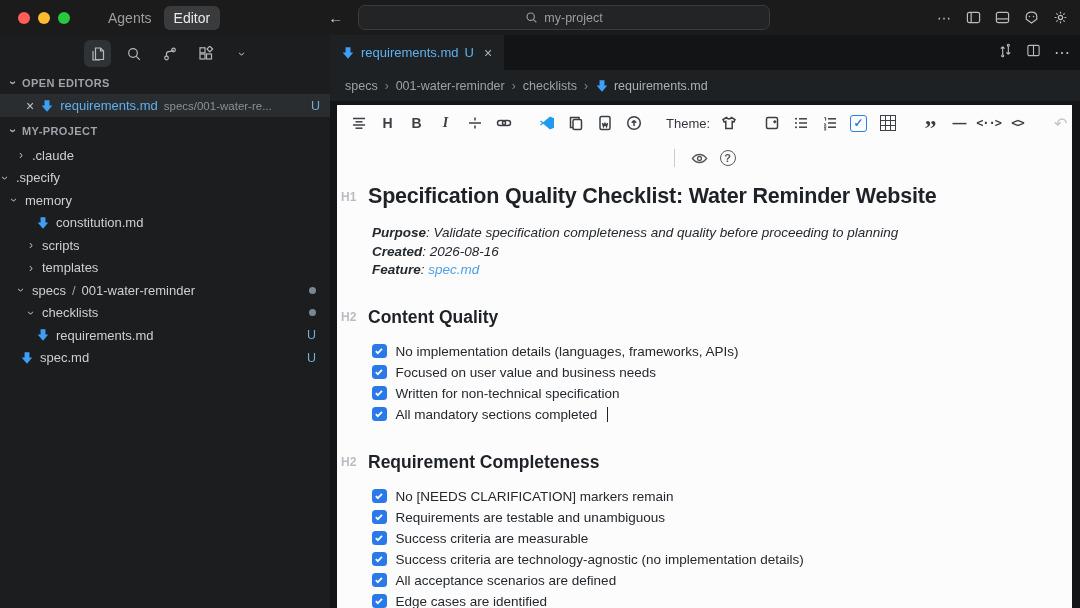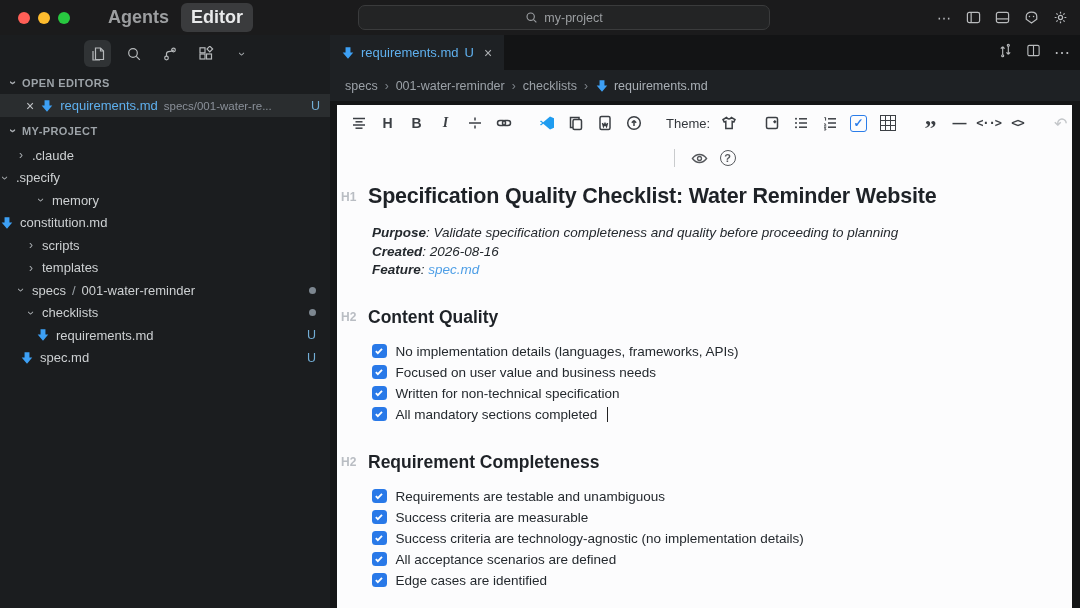--- a/index.html
+++ b/index.html
@@ -4,21 +4,21 @@
 <style>
   * { margin:0; padding:0; box-sizing:border-box; }
   html,body { width:1080px; height:608px; overflow:hidden; background:#161616;
     font-family:"Liberation Sans", sans-serif; -webkit-font-smoothing:antialiased; }
 
   
   .titlebar { height:35px; background:#1b1b1c; display:flex; align-items:center; position:relative; }
   .lights { display:flex; gap:8px; margin-left:18px; }
   .light { width:12px; height:12px; border-radius:50%; }
   .light.red{background:#ff5f57}.light.yellow{background:#febc2e}.light.green{background:#28c840}
-  .navtab { color:#9c9ea0; font-size:18px; margin-left:38px;font-weight:bold; }
+  .navtab { color:#9c9ea0; font-size:14px; margin-left:38px; }
   .navtab.active { color:#e9eaeb; background:#3a3b3d; border-radius:6px; padding:4px 10px; margin-left:12px; }
   .histarrows { display:flex; gap:16px; margin-left:108px; font-size:15px; }
   .arrow-back { color:#cfd0d1; } .arrow-fwd { color:#555658; }
   .searchbox { position:absolute; left:358px; top:5px; width:412px; height:25px;
     background:#232425; border:1px solid #3a3b3c; border-radius:7px;
     display:flex; align-items:center; justify-content:center; gap:6px; color:#9b9ea1; font-size:12.5px; }
   .tb-right { position:absolute; right:12px; top:0; height:35px; display:flex; align-items:center; gap:13px; color:#b9bbbd; }
   .tb-ic { width:16px; height:16px; display:flex; align-items:center; justify-content:center; font-size:14px; }
   .tb-ic svg { width:15px; height:15px; stroke:#b9bbbd; fill:none; stroke-width:1.3; }
 
@@ -215,25 +215,25 @@
 
     <div class="tree">
       <div class="trow" style="padding-left:16px">
         <span class="chev">›</span>
         <span class="lbl">.claude</span>
       </div>
       <div class="trow" style="">
         <span class="chev down">›</span>
         <span class="lbl">.specify</span>
       </div>
-      <div class="trow" style="padding-left:36px">
+      <div class="trow" style="padding-left:9px">
         <span class="chev down">›</span>
         <span class="lbl">memory</span>
       </div>
-      <div class="trow" style="">
+      <div class="trow" style="padding-left:36px">
         <span class="mdicon"><svg viewBox="0 0 16 16">
               <path d="M5.2 1.5h5.6v6h3.2L8 14.6 1.9 7.5h3.3z"></path>
             </svg></span>
         <span class="lbl">constitution.md</span>
       </div>
       <div class="trow" style="padding-left:26px">
         <span class="chev">›</span>
         <span class="lbl">scripts</span>
       </div>
       <div class="trow" style="padding-left:26px">
@@ -488,20 +488,28 @@
             <span class="gutter g2">H2</span>
             <h2 class="sec">Requirement Completeness</h2>
           </div>
           <div class="cl">
             <div class="cl-item">
                 <span class="cbx">
                   <svg viewBox="0 0 12 12">
                     <path d="M2.2 6.2l2.4 2.4 5-5.2"></path>
                   </svg>
                 </span>
+                <span>No [NEEDS CLARIFICATION] markers remain</span>
+              </div>
+            <div class="cl-item">
+                <span class="cbx">
+                  <svg viewBox="0 0 12 12">
+                    <path d="M2.2 6.2l2.4 2.4 5-5.2"></path>
+                  </svg>
+                </span>
                 <span>Requirements are testable and unambiguous</span>
               </div>
             <div class="cl-item">
                 <span class="cbx">
                   <svg viewBox="0 0 12 12">
                     <path d="M2.2 6.2l2.4 2.4 5-5.2"></path>
                   </svg>
                 </span>
                 <span>Success criteria are measurable</span>
               </div>

